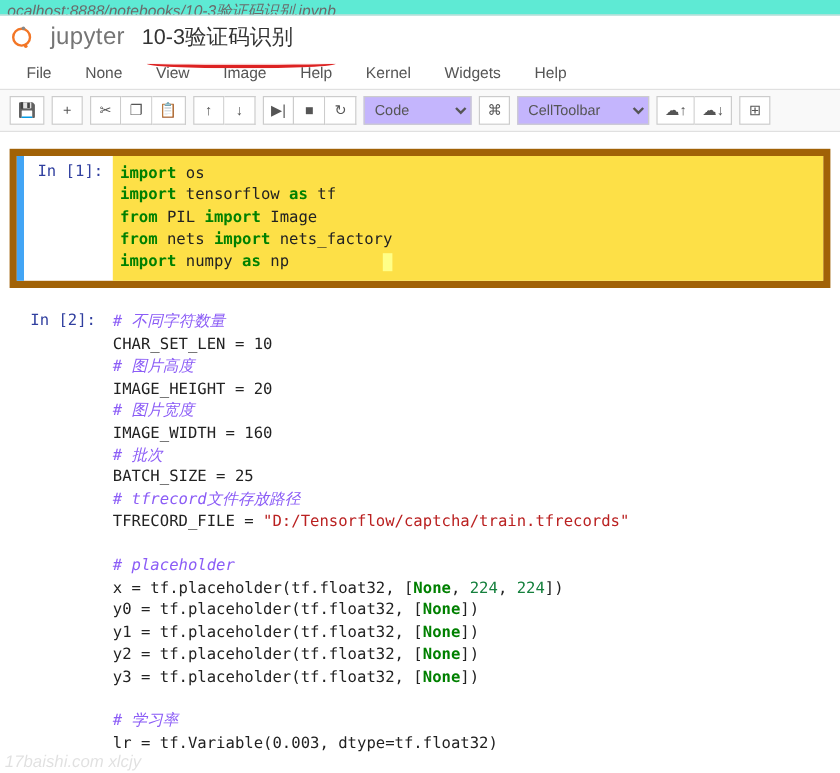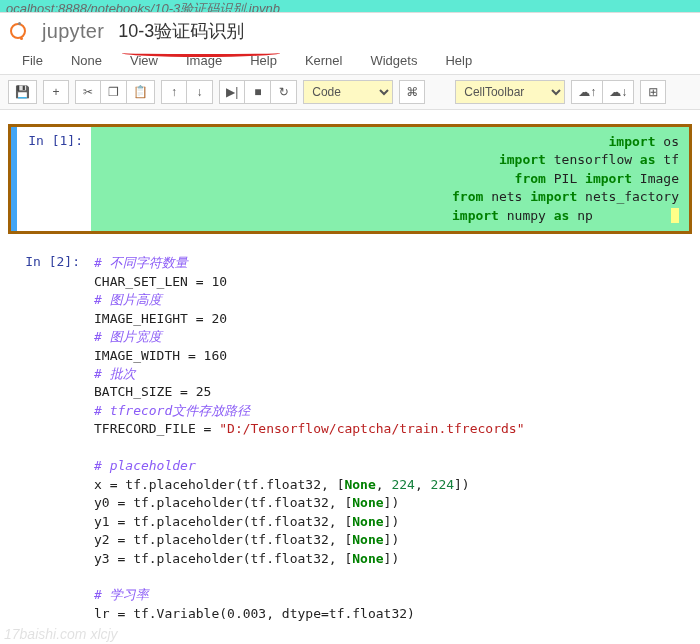--- a/index.html
+++ b/index.html
@@ -77,52 +77,52 @@
     background: #fff;
     height: 24px; min-width: 26px;
     display: inline-flex; align-items: center; justify-content: center;
     padding: 0 6px;
     color:#555;
   }
   .btn-group { display:flex; }
   .btn-group .btn + .btn { border-left:none; }
   .tb-gap{width:6px;}
   select.sel {
-    height: 24px; border:1px solid #ccc; background:#fef9c3;
+    height: 24px; border:1px solid #ccc; background:#c4b5fd;
     font-size:12px; padding: 0 4px; min-width: 90px; color:#555;
   }
-  select.sel.wide{min-width:110px;margin-left:24px;}
+  select.sel.wide{min-width:110px;}
   .notebook-area {
     background:#fff;
     padding: 14px 8px 0 8px;
   }
   .cell {
     display:flex;
     margin-bottom: 14px;
   }
-  .cell.selected { border:3px solid #a16207; }
+  .cell.selected { border:6px solid #a16207; }
   .cell.selected .prompt-col{border-left:6px solid #42A5F5;}
   .prompt-col {
     width: 80px; flex:none;
     text-align: right;
     padding: 6px 8px 6px 0;
     font-family: monospace;
     font-size: 13px;
     color: #303F9F;
   }
   .code-col {
     flex:1;
     padding: 6px 10px 6px 6px;
     font-family: Menlo, Consolas, "DejaVu Sans Mono", monospace;
     font-size: 13px;
     line-height: 1.42;
     white-space: pre;
     color:#222;
   }
-  .cell.selected .code-col{background:#86efac;text-align:right;}
+  .cell.selected .code-col{background:#fde047;}
   .kw{color:#008000;font-weight:bold;}
   .as{color:#008000;font-weight:bold;}
   .com{color:#8b5cf6;font-style:italic;}
   .str{color:#BA2121;}
   .num{color:#15803d;}
   .high{background:#ffff88;}
   .watermark{
     position:fixed;bottom:2px;left:4px;font-size:14px;color:rgba(0,0,0,.12);font-style:italic;
   }
 </style>

